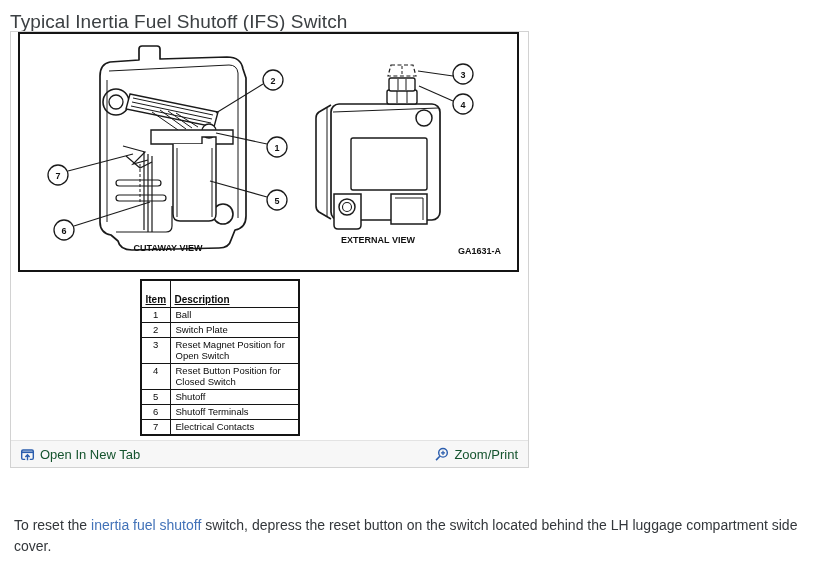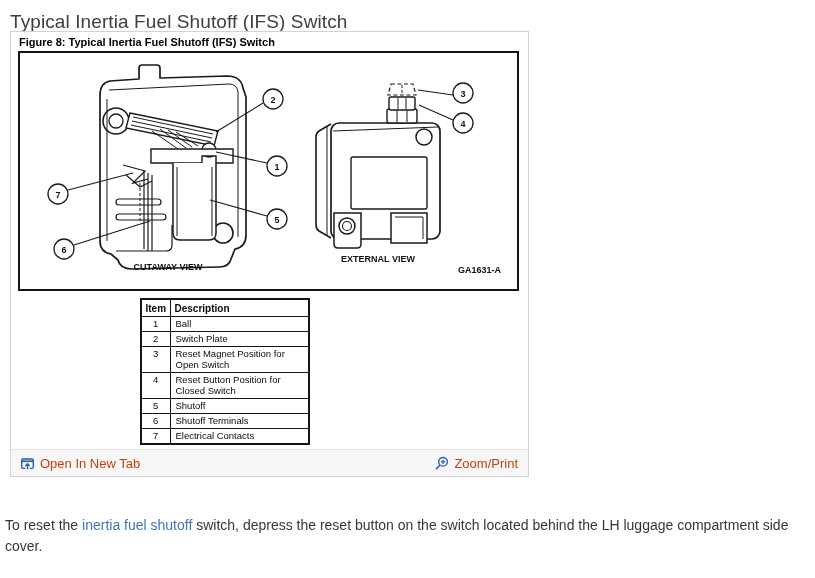--- a/index.html
+++ b/index.html
@@ -25,56 +25,55 @@
   }
   .diagram-box svg { display:block; width:497px; height:236px; }
 
   .table-area { margin:7px 0 4px 129px; }
   table.parts {
     border-collapse:collapse; border:2px solid #141414;
     font-size:9.5px; color:#0a0a0a;
   }
   table.parts th, table.parts td { border:1px solid #141414; vertical-align:top; }
   table.parts th {
-    text-align:left; font-size:10px; padding:3px 4px 2px 4px;
+    text-align:left; font-size:10px; padding:13px 4px 2px 4px;text-decoration:underline;
   }
   table.parts th.col-item { text-align:center; padding-left:2px; padding-right:2px; }
   td.item { width:29px; text-align:center; padding:1px 2px; }
-  td.desc { width:139px; padding:1px 4px 2px 5px; line-height:11px; }
+  td.desc { width:129px; padding:1px 4px 2px 5px; line-height:11px; }
 
   .figure-footer {
     display:flex; justify-content:space-between; align-items:center;
     background:#f7f7f7; border-top:1px solid #e3e3e3;
     padding:5px 10px 5px 9px; height:27px;
   }
   .link {
     display:flex; align-items:flex-start; gap:5px;
-    color:#c2410c; font-size:13px; text-decoration:none; cursor:pointer;
+    color:#14532d; font-size:13px; text-decoration:none; cursor:pointer;
   }
   .link svg { display:block; }
 
   .body-paragraph {
-    position:absolute; left:5px; top:515px; width:788px;
+    position:absolute; left:14px; top:515px; width:788px;
     font-size:14px; line-height:21px; color:#33373b;
   }
   .inline-link { color:#4272b8; cursor:pointer; text-decoration:none; }
 
   
   .ln { fill:none; stroke:#1a1a1a; }
   .fw { fill:#ffffff; stroke:#1a1a1a; }
   text.dlabel { font-family:"Liberation Sans",sans-serif; font-weight:bold; font-size:9px; fill:#111; }
   text.cnum { font-family:"Liberation Sans",sans-serif; font-weight:bold; font-size:9px; fill:#111; text-anchor:middle; }
 </style>
 </head>
 <body>
 
 <div class="page-title">Typical Inertia Fuel Shutoff (IFS) Switch</div>
 
 <div class="figure-panel">
-  <div class="figure-heading">Figure 8: Typical Inertia Fuel Shutoff (IFS) Switch</div>
 
   <div class="diagram-box">
     <svg viewBox="0 0 497 236">
 
       <g>
 
         <path class="ln" stroke-width="1.7" stroke-linejoin="round" d="M90 28 L119 26 L119 15 Q119 12 122 12 L137 12 Q140 12 140 15 L140 25 L207 23 Q221 23 223 35 L226 44 L226 182 Q226 194 215 196 L211 206 Q209 214 199 214 L112 216 Q100 216 98 207 L91 201 Q80 199 80 188 L80 42 Q80 30 90 28 Z"></path>
 
         <path class="ln" stroke-width="1" d="M89 37 L209 31 Q217 31 218 39 L218 184"></path>
         <path class="ln" stroke-width="1" d="M87 46 L87 188"></path>

